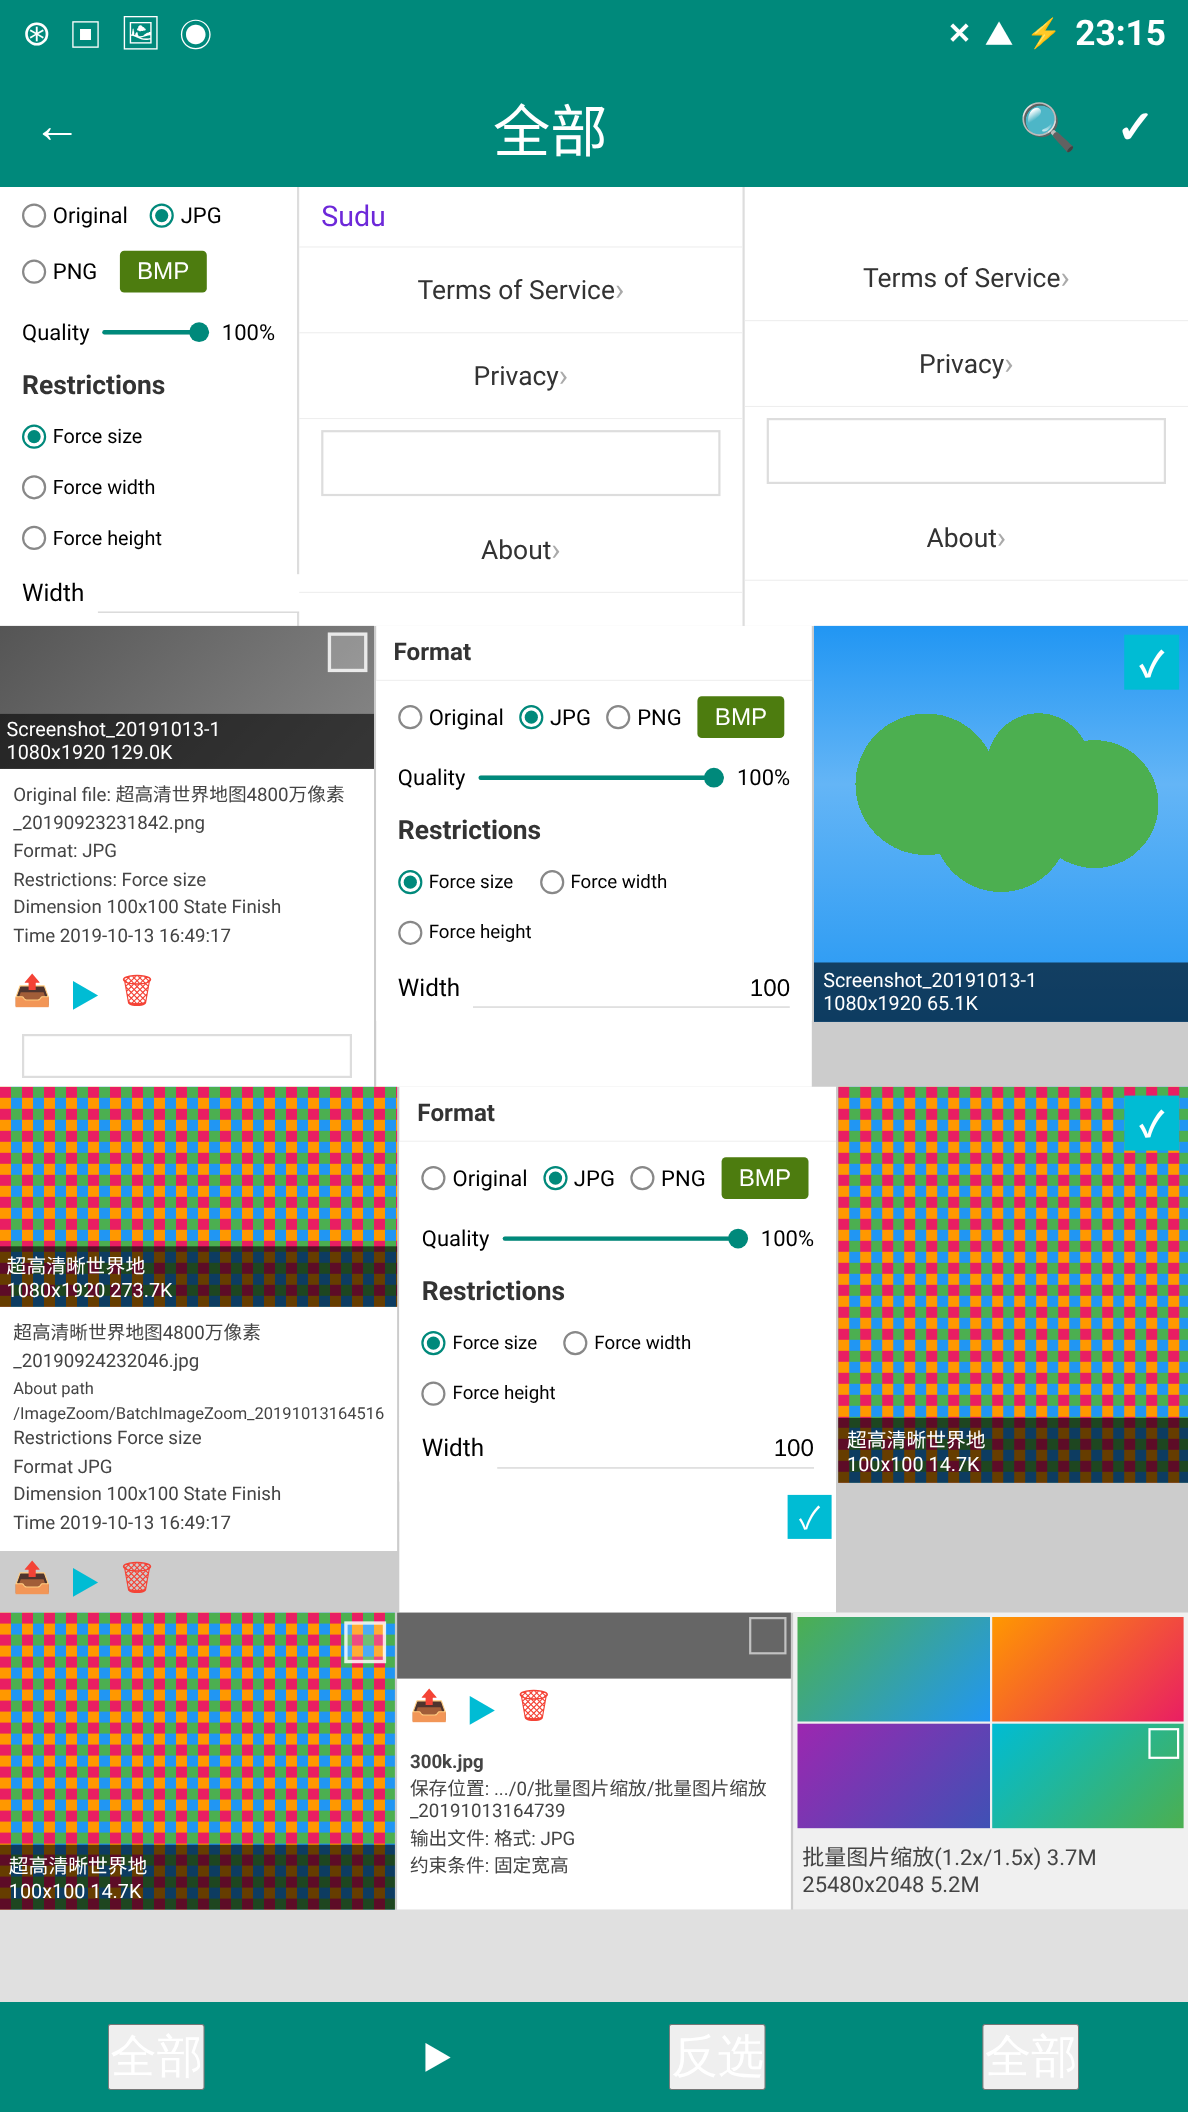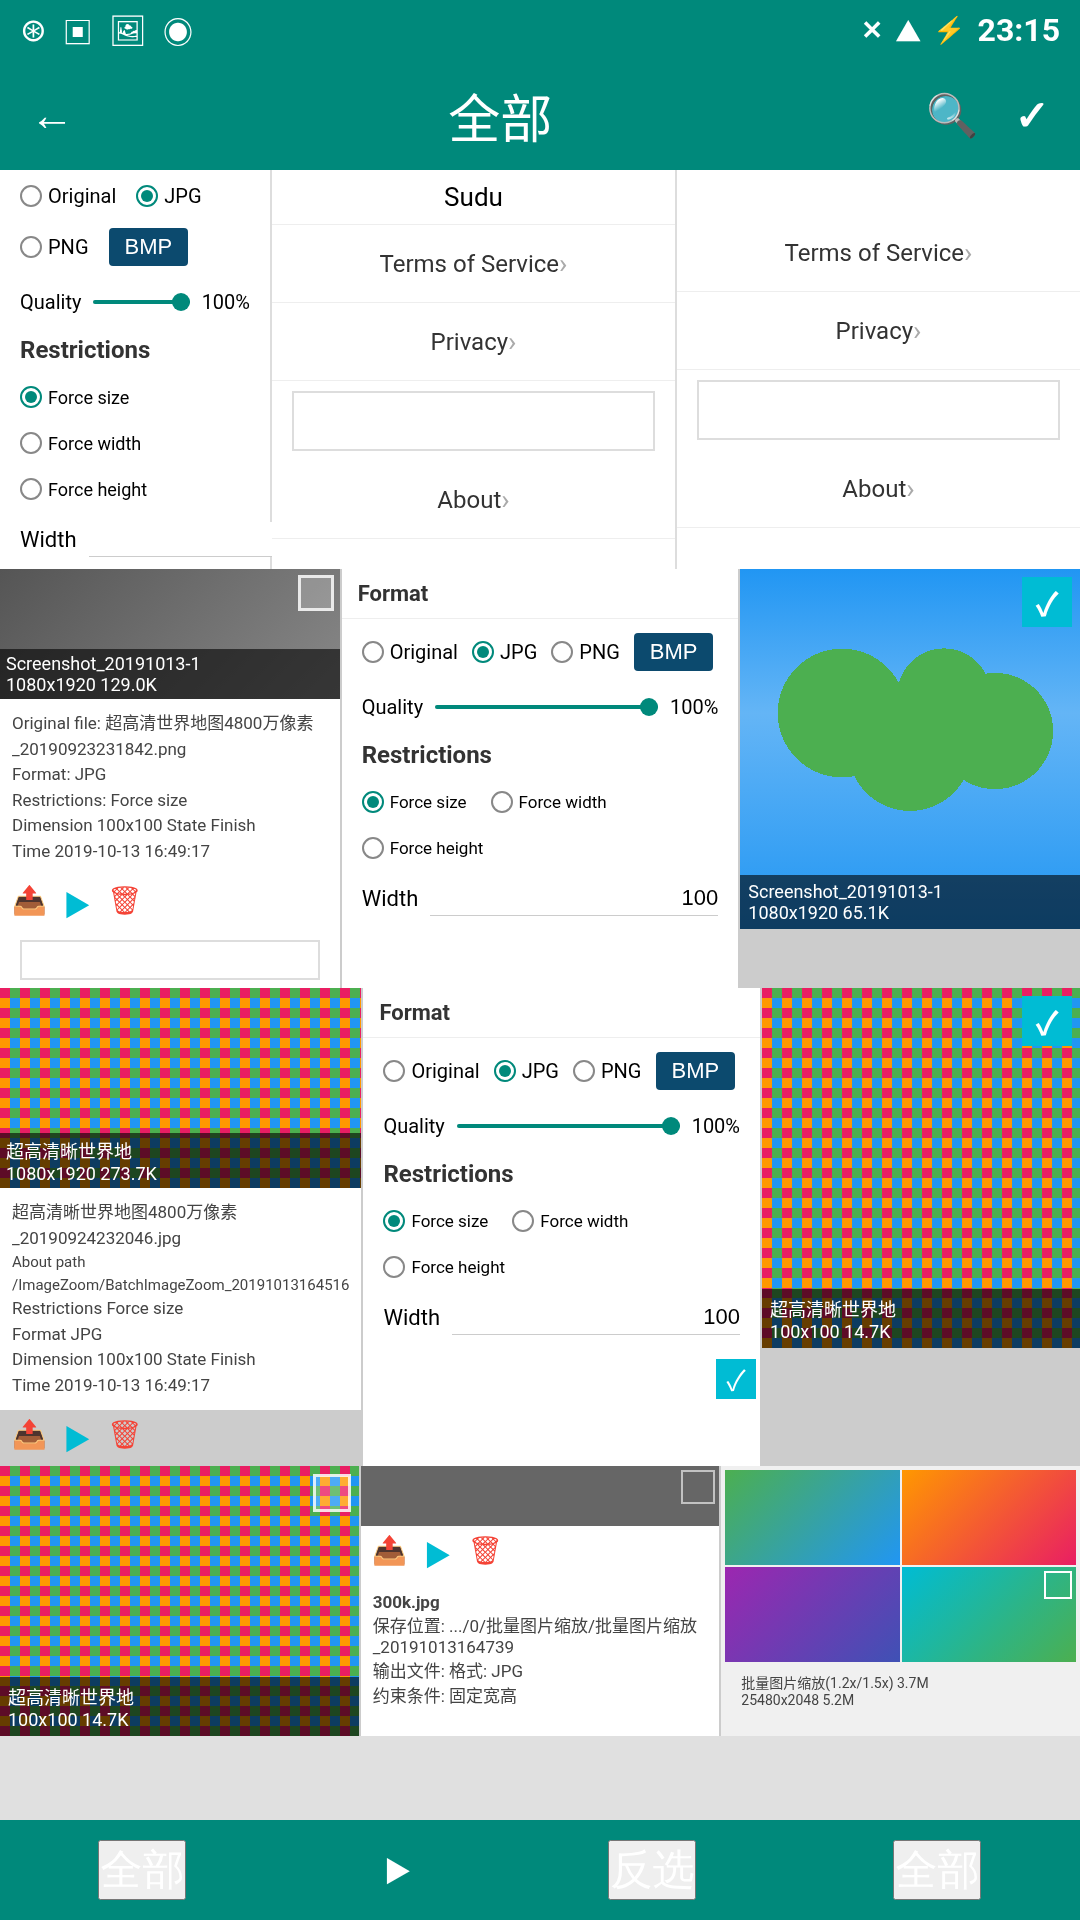--- a/index.html
+++ b/index.html
@@ -90,21 +90,21 @@
       border-color: #00897B;
     }
     .radio-circle.selected::after {
       content: '';
       width: 12px;
       height: 12px;
       background: #00897B;
       border-radius: 50%;
     }
     .btn-bmp {
-      background: #0c4a6e;
+      background: #4d7c0f;
       color: white;
       border: none;
       padding: 6px 16px;
       font-size: 22px;
       border-radius: 4px;
     }
     .quality-row {
       background: white;
       padding: 10px 20px;
       display: flex;
@@ -325,21 +325,21 @@
           <span style="font-size:18px;">Force height</span>
         </div>
       </div>
       <div class="width-row">
         <span>Width</span>
         <input class="width-value" type="text" value="100" style="">
       </div>
     </div>
 
     <div style="background:white;">
-      <div style="padding:12px 20px;text-align:center;font-size:26px;color:#000000;border-bottom:1px solid #eee;">Sudu</div>
+      <div style="padding:12px 20px;text-align:left;font-size:26px;color:#6d28d9;border-bottom:1px solid #eee;">Sudu</div>
       <div class="settings-item">
         <span style="font-size:24px;">Terms of Service</span>
         <span class="chevron">›</span>
       </div>
       <div class="settings-item">
         <span style="font-size:24px;">Privacy</span>
         <span class="chevron">›</span>
       </div>
       <div style="height:60px;background:white;border:2px solid #ddd;margin:10px 20px;"></div>
       <div class="settings-item">
@@ -572,21 +572,21 @@
 
     <div style="background:#f0f0f0;position:relative;">
       <div style="display:grid;grid-template-columns:1fr 1fr;gap:2px;padding:4px;height:200px;">
         <div style="background:linear-gradient(135deg,#4CAF50,#2196F3);height:95px;"></div>
         <div style="background:linear-gradient(135deg,#FF9800,#E91E63);height:95px;"></div>
         <div style="background:linear-gradient(135deg,#9C27B0,#3F51B5);height:95px;"></div>
         <div style="background:linear-gradient(135deg,#00BCD4,#4CAF50);height:95px;position:relative;">
           <div style="position:absolute;top:4px;right:4px;width:28px;height:28px;border:2px solid white;"></div>
         </div>
       </div>
-      <div style="padding:6px 20px;font-size:14px;color:#444;">
+      <div style="padding:6px 8px;font-size:20px;color:#444;">
         <div>批量图片缩放(1.2x/1.5x) 3.7M</div>
         <div>25480x2048 5.2M</div>
       </div>
     </div>
 
   </div>
 
 </div>
 
 <div class="bottom-nav">

